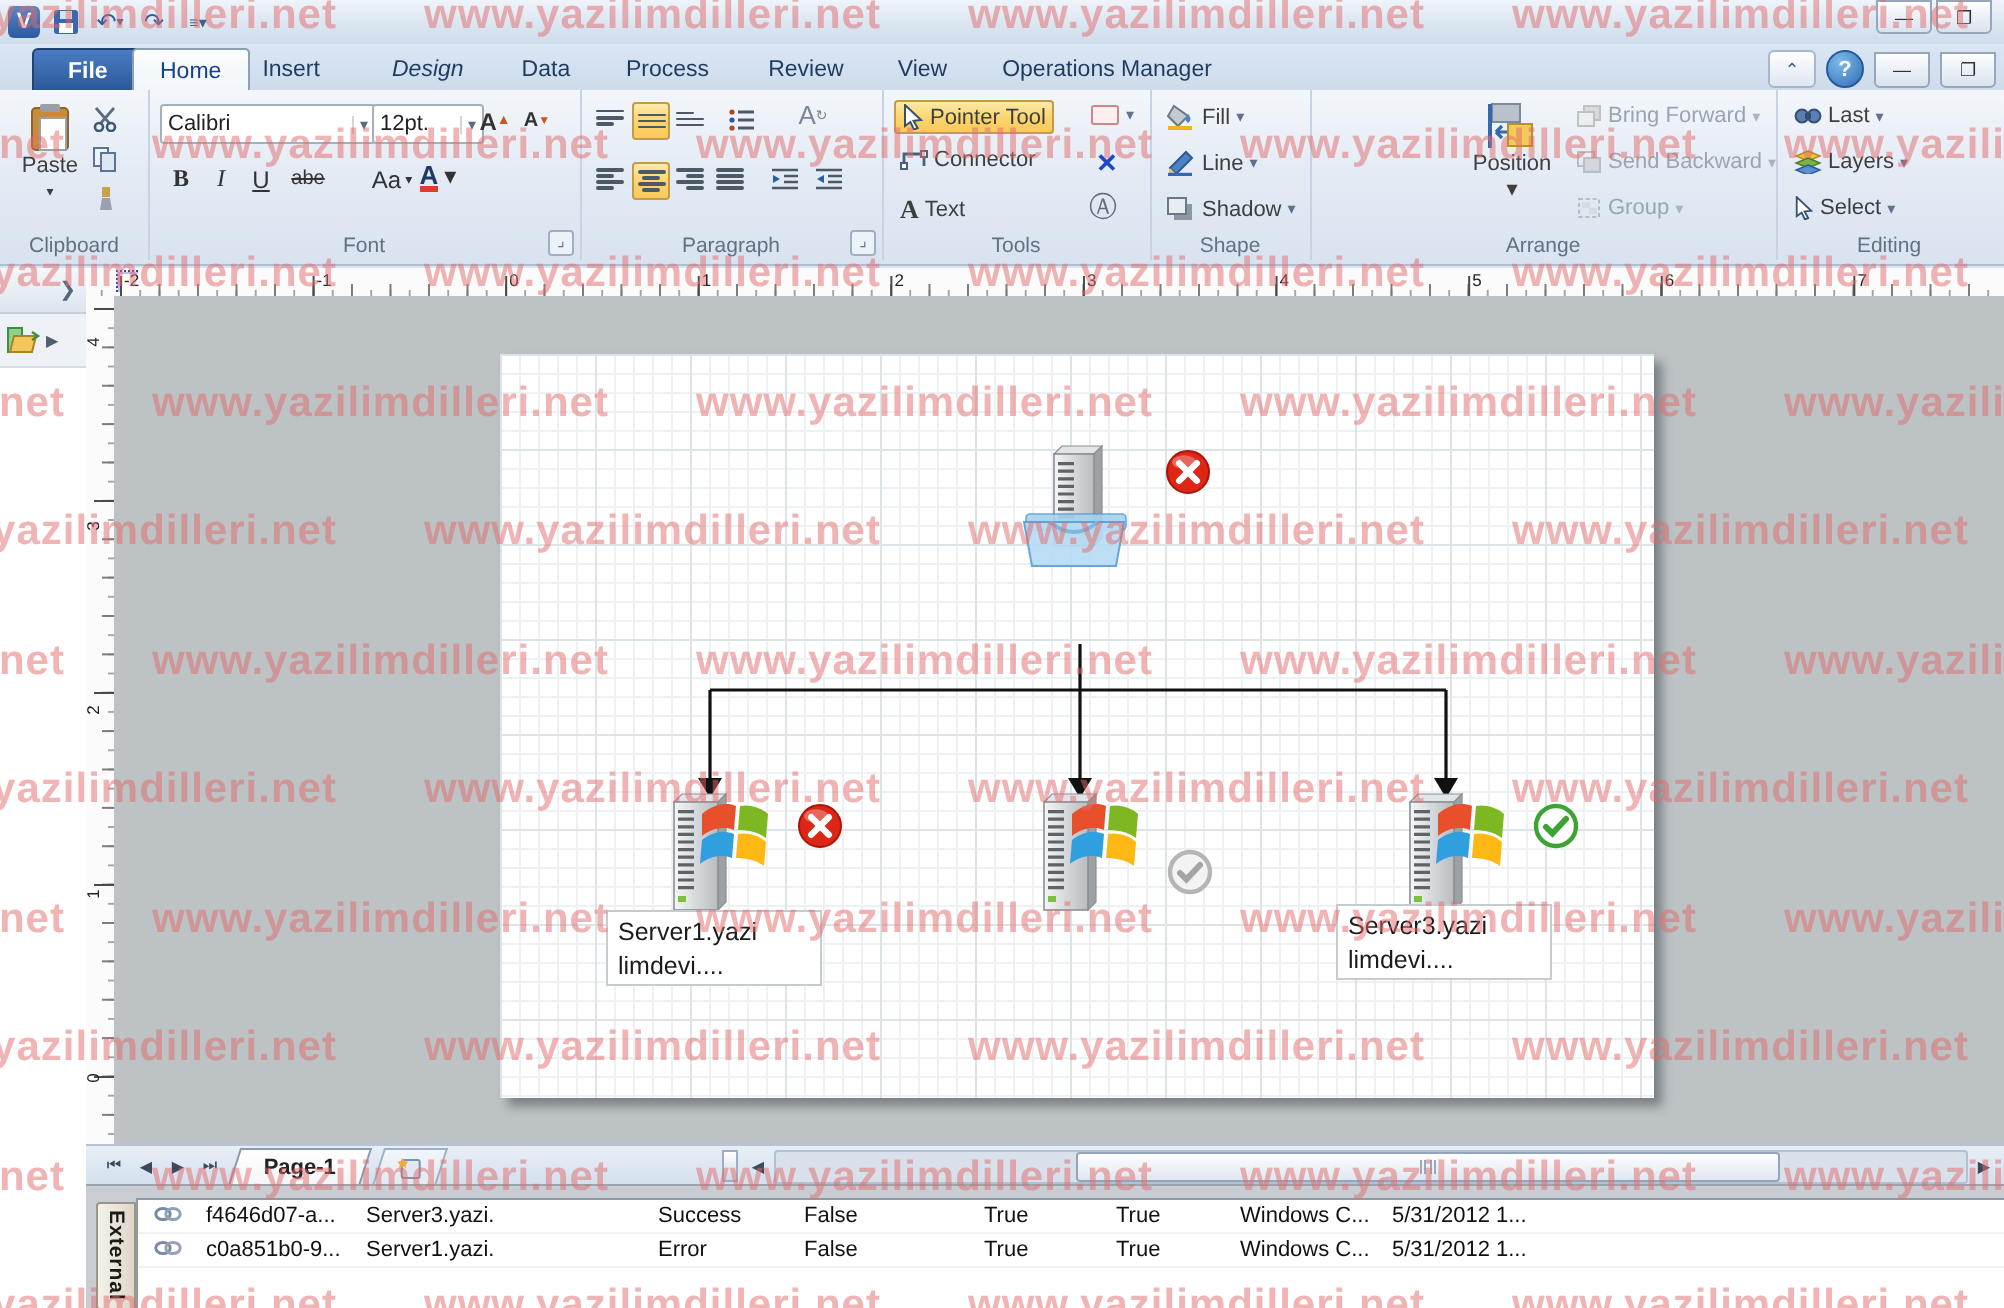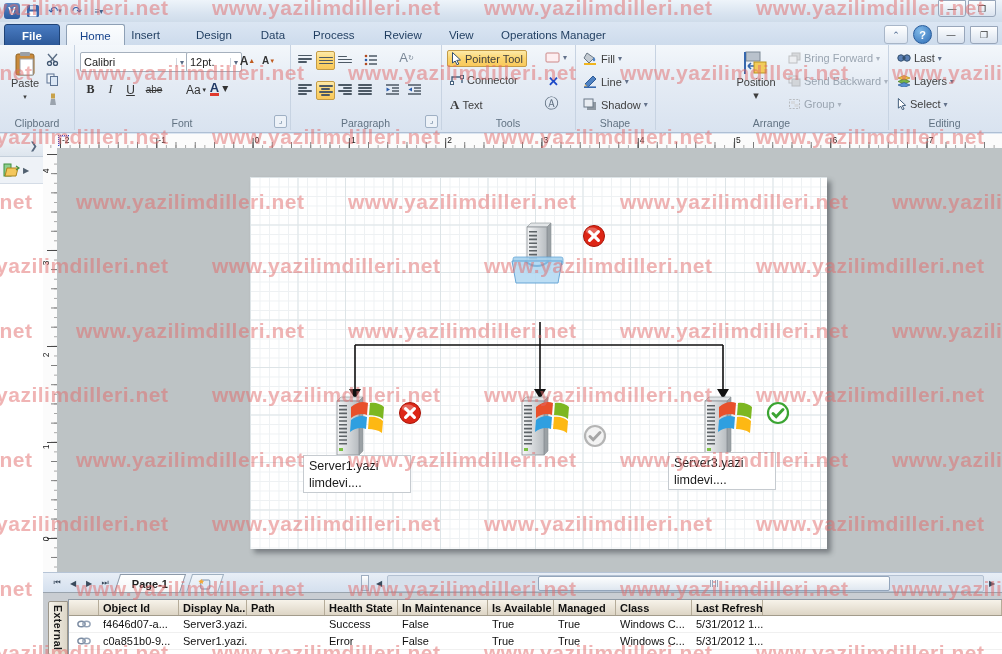--- a/index.html
+++ b/index.html
@@ -183,25 +183,25 @@
       <div class="qat-btn">↷</div>
       <div class="qat-btn" style="font-size:8px;color:#44618a">≡▾</div>
     </div>
     <div class="abs" style="right:6px;top:0;display:flex;gap:2px">
       <div class="winbtn">—</div>
       <div class="winbtn">❐</div>
     </div>
   </div>
 
   <div id="tabrow" class="abs">
-    <div class="tab file" style="left:4px">File</div>
+    <div class="tab file" style="left:16px">File</div>
     <div id="tabs-host">
         <div class="tab selected" style="left: 66px;">Home</div>
         <div class="tab" style="left: 118.2px;">Insert</div>
-        <div class="tab" style="left: 183px;">Design</div>
+        <div class="tab" style="left: 183px; font-style: italic;">Design</div>
         <div class="tab" style="left: 247.8px;">Data</div>
         <div class="tab" style="left: 300px;">Process</div>
         <div class="tab" style="left: 371.1px;">Review</div>
         <div class="tab" style="left: 435.9px;">View</div>
         <div class="tab" style="left: 488.1px;">Operations Manager</div>
       </div>
     <div class="tabrow-right">
       <div class="minirib-btn">⌃</div>
       <div class="helpbtn">?</div>
       <div class="winbtn" style="height:16px">—</div>
@@ -593,33 +593,20 @@
       </div>
       <div class="navbtn">▶</div>
     </div>
   </div>
 
   <div id="extpanel" class="abs">
     <div id="ext-tab">
       <span>External</span>
     </div>
     <div id="exttable">
-        <div class="trow head">
-          <div class="tcell" style="width: 30px;"></div>
-          <div class="tcell" style="width: 80px;">Object Id</div>
-          <div class="tcell" style="width: 68px;">Display Na...</div>
-          <div class="tcell" style="width: 78px;">Path</div>
-          <div class="tcell" style="width: 73px;">Health State</div>
-          <div class="tcell" style="width: 90px;">In Maintenance</div>
-          <div class="tcell" style="width: 66px;">Is Available</div>
-          <div class="tcell" style="width: 62px;">Managed</div>
-          <div class="tcell" style="width: 76px;">Class</div>
-          <div class="tcell" style="width: 71px;">Last Refresh</div>
-          <div class="tcell" style="flex: 1 1 0%;"></div>
-        </div>
         <div class="trow">
           <div class="tcell" style="width: 30px; text-align: center;"><svg width="14" height="8" viewBox="0 0 14 8">
               <ellipse cx="4.5" cy="4" rx="3.6" ry="2.8" fill="none" stroke="#7a8aa0" stroke-width="1.5"></ellipse>
               <ellipse cx="9.5" cy="4" rx="3.6" ry="2.8" fill="none" stroke="#93a2b6" stroke-width="1.5"></ellipse>
             </svg></div>
           <div class="tcell" style="width: 80px;">f4646d07-a...</div>
           <div class="tcell" style="width: 68px;">Server3.yazi...</div>
           <div class="tcell" style="width: 78px;"></div>
           <div class="tcell" style="width: 73px;">Success</div>
           <div class="tcell" style="width: 90px;">False</div>

